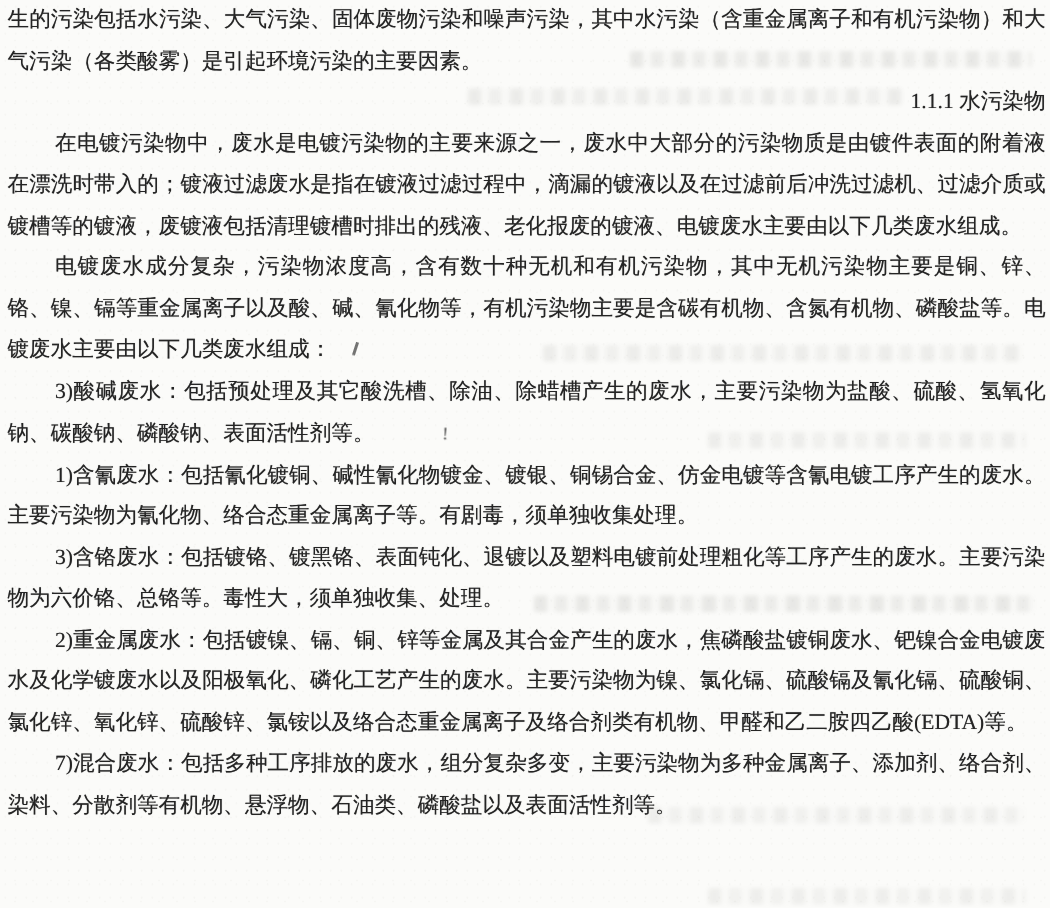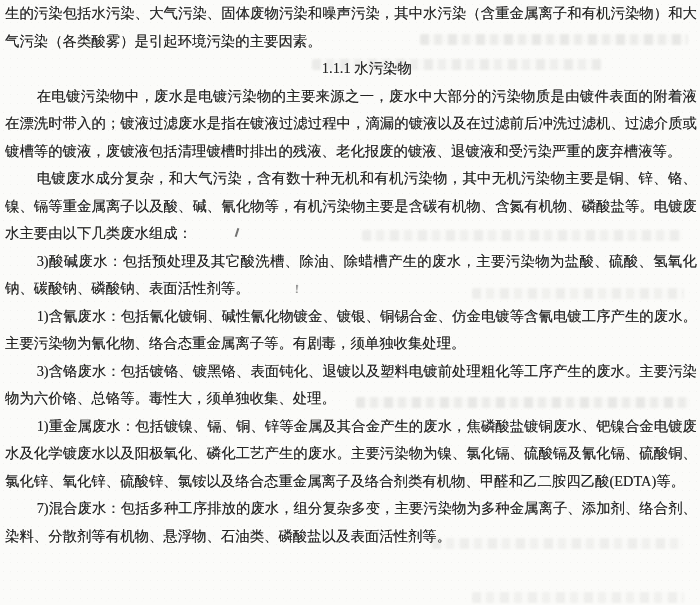--- a/index.html
+++ b/index.html
@@ -35,21 +35,21 @@
     background-position: 0 0, 4px 6px;
     opacity: 0.5;
   }
   .para {
     margin: 0;
     text-indent: 2.2em;
     word-break: break-all;
     text-shadow: 0 0 0.5px rgba(30,30,30,0.55);
   }
   .para.continuation { text-indent: 0; }
-  .para.heading { text-align: center; }
+  .para.heading { text-align: right; }
   .smudge {
     display: inline-block;
     margin-left: 13px;
     color: #3c3c3c;
     font-size: 13px;
     transform: scaleY(0.9) rotate(2deg);
     filter: blur(0.3px);
     opacity: 0.85;
     text-shadow: none;
   }
@@ -98,28 +98,28 @@
   <div class="bleed b4"></div>
   <div class="bleed b5"></div>
   <div class="bleed b6"></div>
   <div class="bleed b7"></div>
   <div class="stray-slash"></div>
 
   <p class="para continuation">生的污染包括水污染、大气污染、固体废物污染和噪声污染，其中水污染（含重金属离子和有机污染物）和大气污染（各类酸雾）是引起环境污染的主要因素。</p>
 
   <p class="para heading">1.1.1  水污染物</p>
 
-  <p class="para">在电镀污染物中，废水是电镀污染物的主要来源之一，废水中大部分的污染物质是由镀件表面的附着液在漂洗时带入的；镀液过滤废水是指在镀液过滤过程中，滴漏的镀液以及在过滤前后冲洗过滤机、过滤介质或镀槽等的镀液，废镀液包括清理镀槽时排出的残液、老化报废的镀液、退镀液和受污染严重的废弃槽液等。</p>
+  <p class="para">在电镀污染物中，废水是电镀污染物的主要来源之一，废水中大部分的污染物质是由镀件表面的附着液在漂洗时带入的；镀液过滤废水是指在镀液过滤过程中，滴漏的镀液以及在过滤前后冲洗过滤机、过滤介质或镀槽等的镀液，废镀液包括清理镀槽时排出的残液、老化报废的镀液、电镀废水主要由以下几类废水组成。</p>
 
-  <p class="para">电镀废水成分复杂，和大气污染，含有数十种无机和有机污染物，其中无机污染物主要是铜、锌、铬、镍、镉等重金属离子以及酸、碱、氰化物等，有机污染物主要是含碳有机物、含氮有机物、磷酸盐等。电镀废水主要由以下几类废水组成：</p>
+  <p class="para">电镀废水成分复杂，污染物浓度高，含有数十种无机和有机污染物，其中无机污染物主要是铜、锌、铬、镍、镉等重金属离子以及酸、碱、氰化物等，有机污染物主要是含碳有机物、含氮有机物、磷酸盐等。电镀废水主要由以下几类废水组成：</p>
 
   <p class="para"><span>3)酸碱废水：包括预处理及其它酸洗槽、除油、除蜡槽产生的废水，主要污染物为盐酸、硫酸、氢氧化钠、碳酸钠、磷酸钠、表面活性剂等。</span><span class="smudge">!</span></p>
 
   <p class="para">1)含氰废水：包括氰化镀铜、碱性氰化物镀金、镀银、铜锡合金、仿金电镀等含氰电镀工序产生的废水。主要污染物为氰化物、络合态重金属离子等。有剧毒，须单独收集处理。</p>
 
   <p class="para">3)含铬废水：包括镀铬、镀黑铬、表面钝化、退镀以及塑料电镀前处理粗化等工序产生的废水。主要污染物为六价铬、总铬等。毒性大，须单独收集、处理。</p>
 
-  <p class="para">1)重金属废水：包括镀镍、镉、铜、锌等金属及其合金产生的废水，焦磷酸盐镀铜废水、钯镍合金电镀废水及化学镀废水以及阳极氧化、磷化工艺产生的废水。主要污染物为镍、氯化镉、硫酸镉及氰化镉、硫酸铜、氯化锌、氧化锌、硫酸锌、氯铵以及络合态重金属离子及络合剂类有机物、甲醛和乙二胺四乙酸(EDTA)等。</p>
+  <p class="para">2)重金属废水：包括镀镍、镉、铜、锌等金属及其合金产生的废水，焦磷酸盐镀铜废水、钯镍合金电镀废水及化学镀废水以及阳极氧化、磷化工艺产生的废水。主要污染物为镍、氯化镉、硫酸镉及氰化镉、硫酸铜、氯化锌、氧化锌、硫酸锌、氯铵以及络合态重金属离子及络合剂类有机物、甲醛和乙二胺四乙酸(EDTA)等。</p>
 
 
   <p class="para">7)混合废水：包括多种工序排放的废水，组分复杂多变，主要污染物为多种金属离子、添加剂、络合剂、染料、分散剂等有机物、悬浮物、石油类、磷酸盐以及表面活性剂等。</p>
 
 </div>
 
 </body></html>

